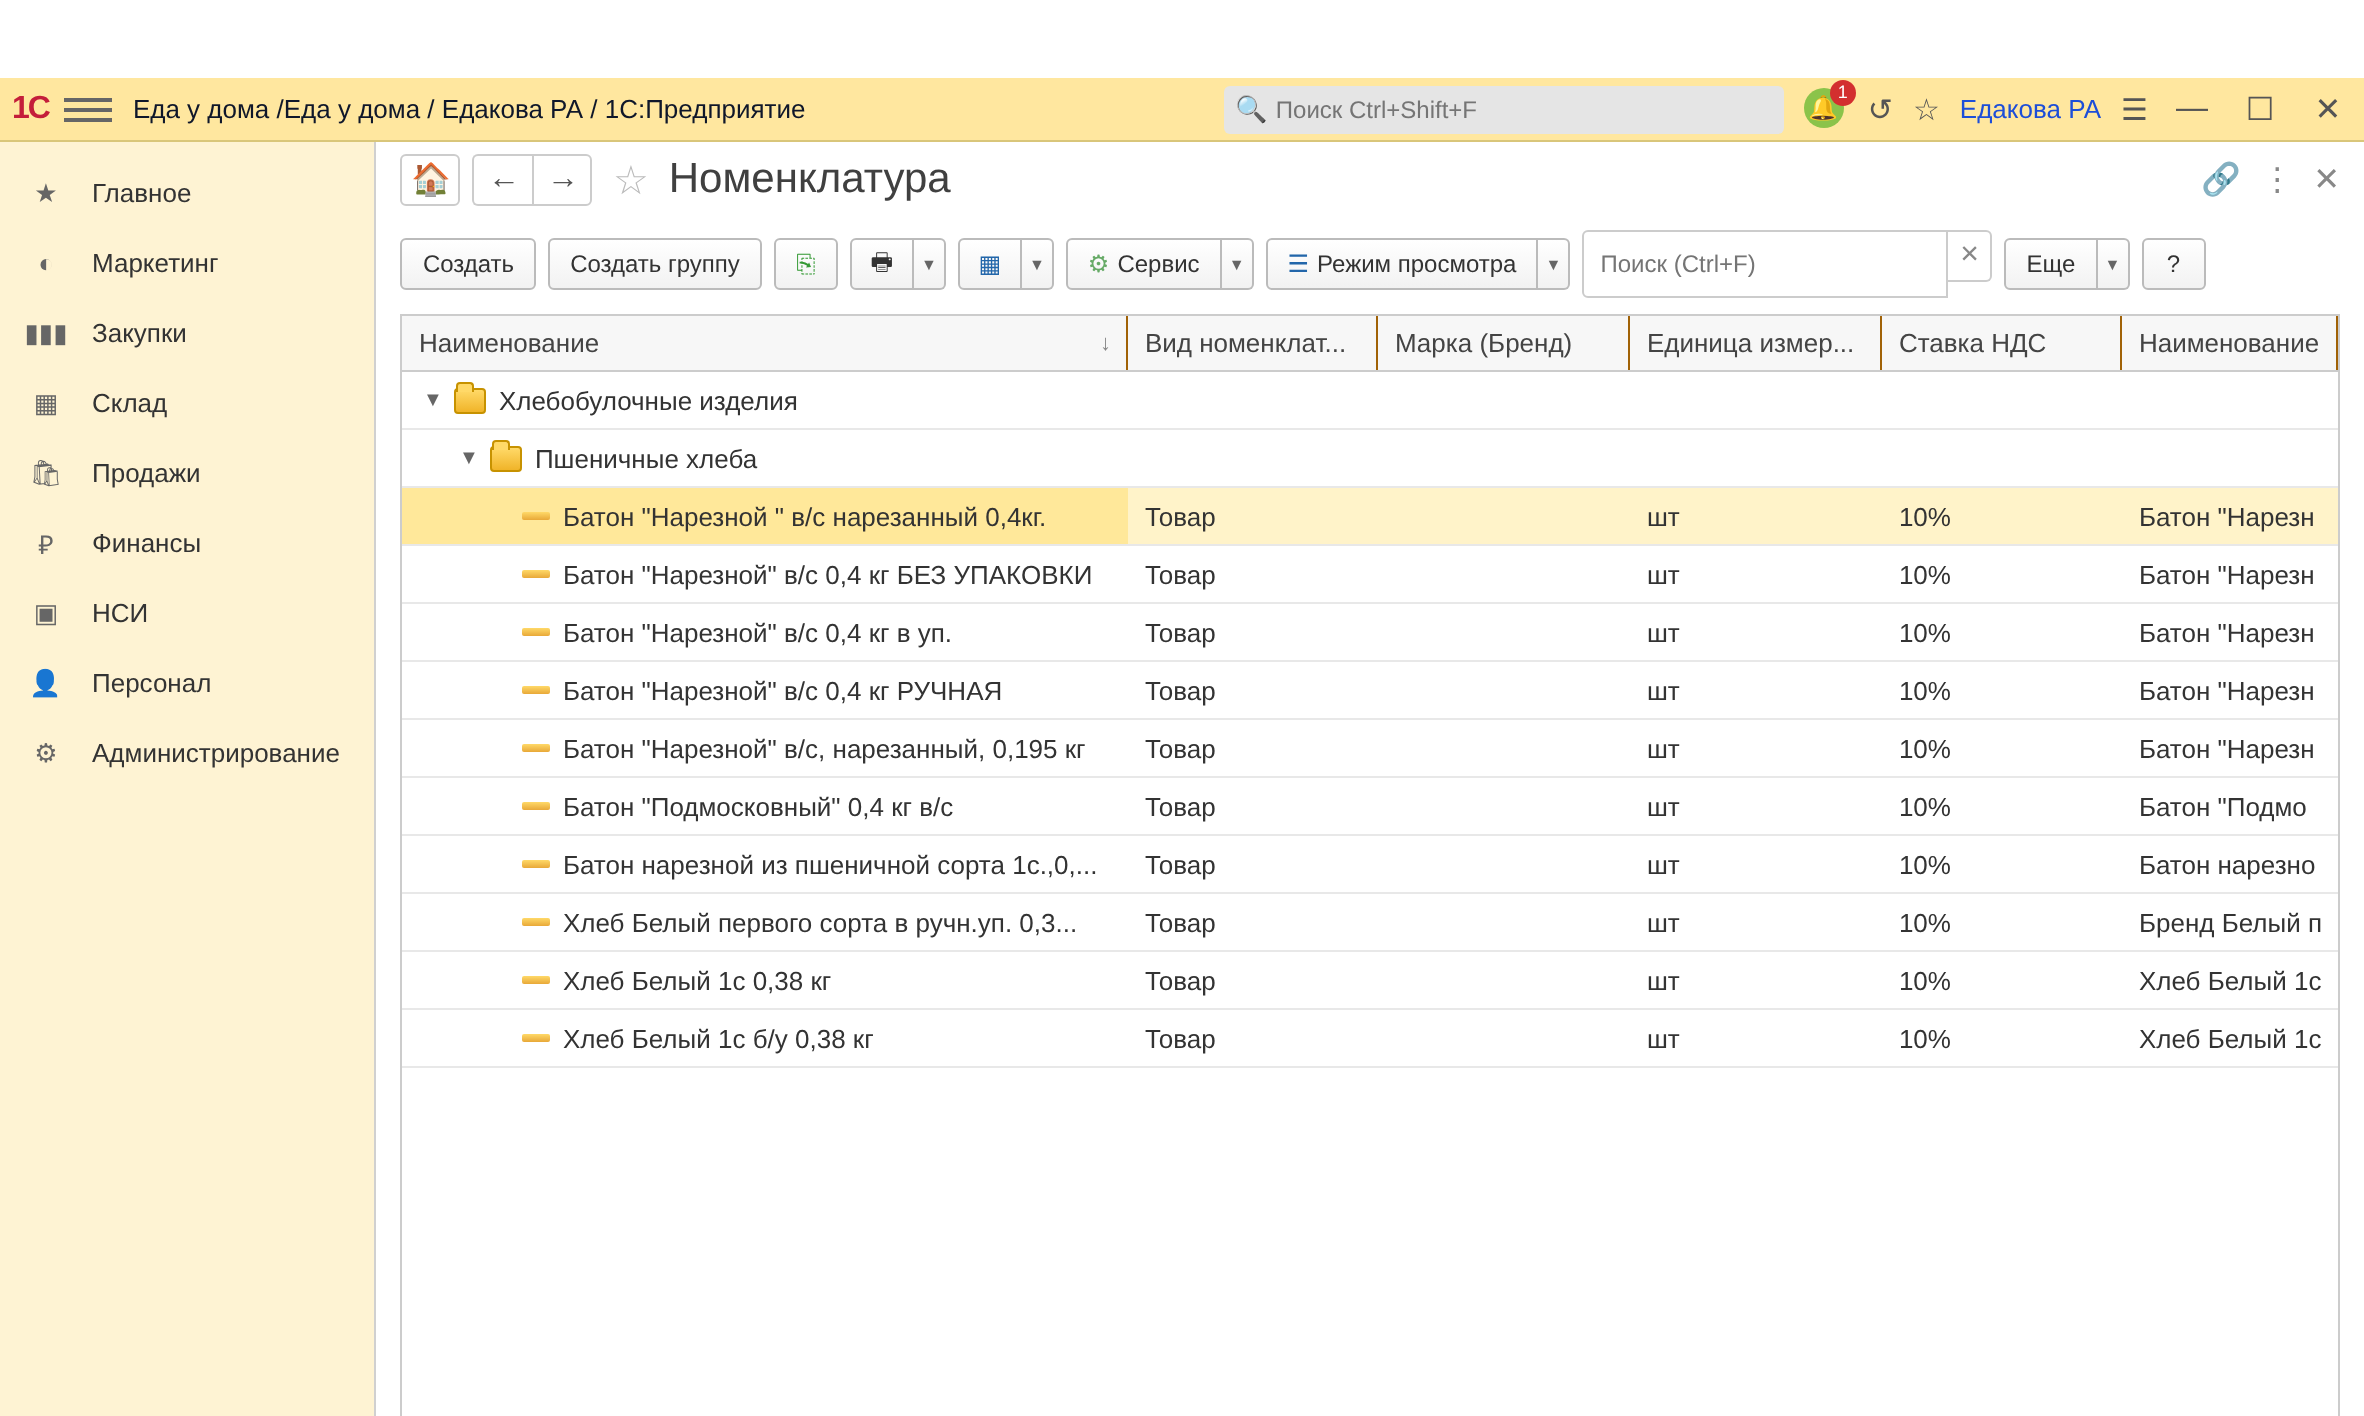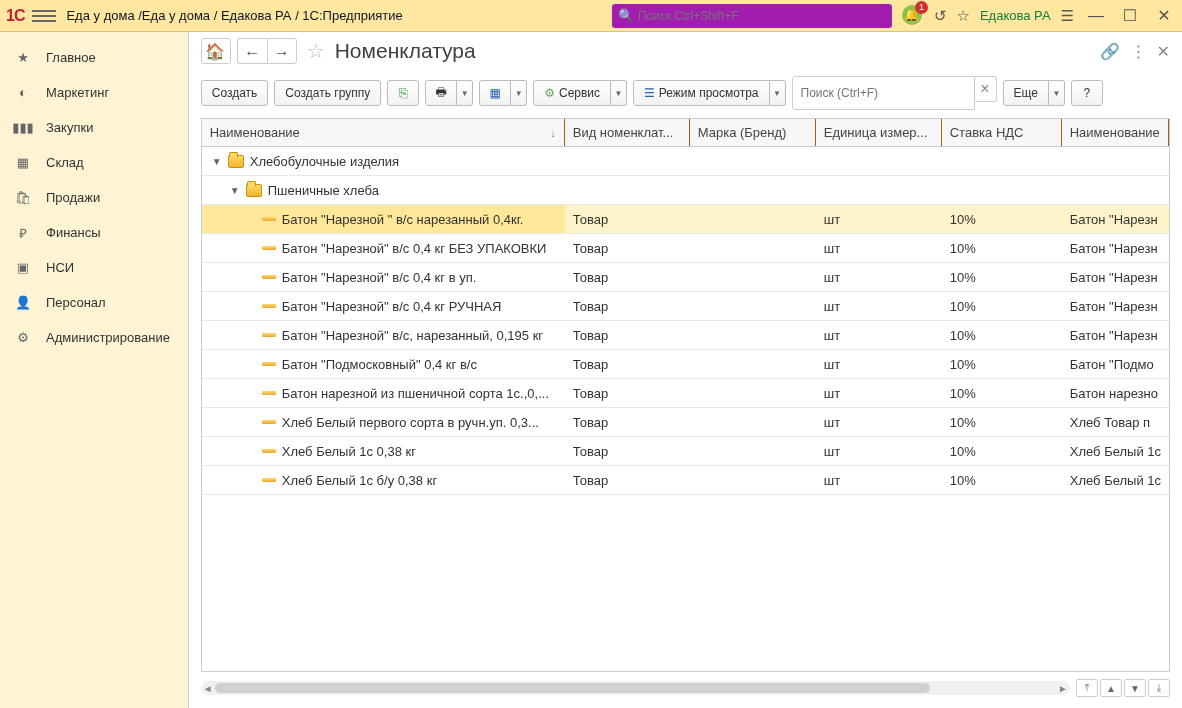--- a/index.html
+++ b/index.html
@@ -1,33 +1,33 @@
 <!DOCTYPE html>
 <html><head>
 <meta charset="utf-8">
 <style>
 * { box-sizing: border-box; margin: 0; padding: 0; font-family: Arial, sans-serif; }
 body { background: #fff; overflow: hidden; width: 1182px; height: 708px; }
 
 
-.titlebar { height: 32px; background: #ffe79f; display: flex; align-items: center; padding: 0 6px; border-bottom: 1px solid #d9c67a; }
+.titlebar { height: 32px; background: #ffe79f; display: flex; align-items: center; padding: 0 6px; border-bottom: 1px solid #d9c67a; margin-top: 39px; }
 .logo { font-weight: bold; color: #c41e3a; font-size: 16px; margin-right: 8px; letter-spacing: -1px; }
 .hamburger { width: 24px; height: 24px; display: flex; flex-direction: column; justify-content: center; gap: 3px; margin-right: 10px; cursor: pointer; }
 .hamburger span { height: 2px; background: #666; }
 .title-text { font-size: 13px; color: #0f172a; flex: 0 0 auto; }
 .search-global { margin-left: auto; margin-right: 10px; }
-.search-global input { width: 280px; height: 24px; border: none; background: #a21caf; border-radius: 3px; padding: 0 8px 0 26px; font-size: 12px; }
+.search-global input { width: 280px; height: 24px; border: none; background: #e5e5e5; border-radius: 3px; padding: 0 8px 0 26px; font-size: 12px; }
 .search-wrap { position: relative; }
 .search-wrap .mag { position: absolute; left: 6px; top: 4px; color: #999; font-size: 13px; }
 .title-right { display: flex; align-items: center; gap: 10px; }
 .bell-badge { position: relative; width: 22px; height: 22px; }
 .bell-badge .bell { width: 20px; height: 20px; border-radius: 50%; background: #8bc34a; display: flex; align-items: center; justify-content: center; color: #fff; font-size: 12px; }
 .bell-badge .badge { position: absolute; top: -4px; right: -4px; background: #d32f2f; color: #fff; border-radius: 50%; width: 13px; height: 13px; font-size: 9px; display: flex; align-items: center; justify-content: center; }
 .title-icon { color: #555; font-size: 15px; cursor: pointer; }
-.user-name { font-size: 13px; color: #15803d; }
+.user-name { font-size: 13px; color: #1d4ed8; }
 .win-btn { width: 24px; height: 20px; display: flex; align-items: center; justify-content: center; color: #555; cursor: pointer; }
 
 
 .main { display: flex; height: calc(708px - 32px); }
 
 
 .sidebar { width: 192px; background: #fef3d3; padding-top: 8px; }
 .side-item { display: flex; align-items: center; height: 35px; padding: 0 14px; font-size: 13px; color: #333; cursor: pointer; gap: 14px; }
 .side-icon { width: 18px; height: 18px; display: flex; align-items: center; justify-content: center; color: #666; }
 
@@ -351,21 +351,21 @@
             </div>
             <div class="tree-row">
               <div class="cell cell-name indent-3">
                 <span class="item-icon"></span>
                 <span>Хлеб Белый  первого сорта в ручн.уп. 0,3...</span>
               </div>
               <div class="cell cell-type">Товар</div>
               <div class="cell cell-brand"></div>
               <div class="cell cell-unit">шт</div>
               <div class="cell cell-vat">10%</div>
-              <div class="cell cell-name2">Хлеб Товар  п</div>
+              <div class="cell cell-name2">Бренд Белый  п</div>
             </div>
             <div class="tree-row">
               <div class="cell cell-name indent-3">
                 <span class="item-icon"></span>
                 <span>Хлеб Белый 1с 0,38 кг</span>
               </div>
               <div class="cell cell-type">Товар</div>
               <div class="cell cell-brand"></div>
               <div class="cell cell-unit">шт</div>
               <div class="cell cell-vat">10%</div>

